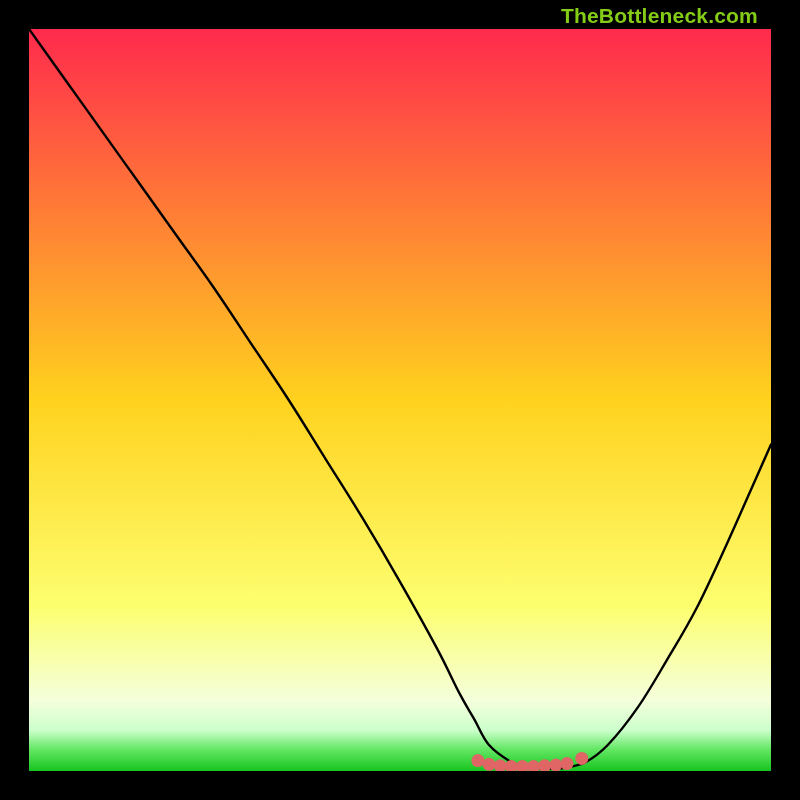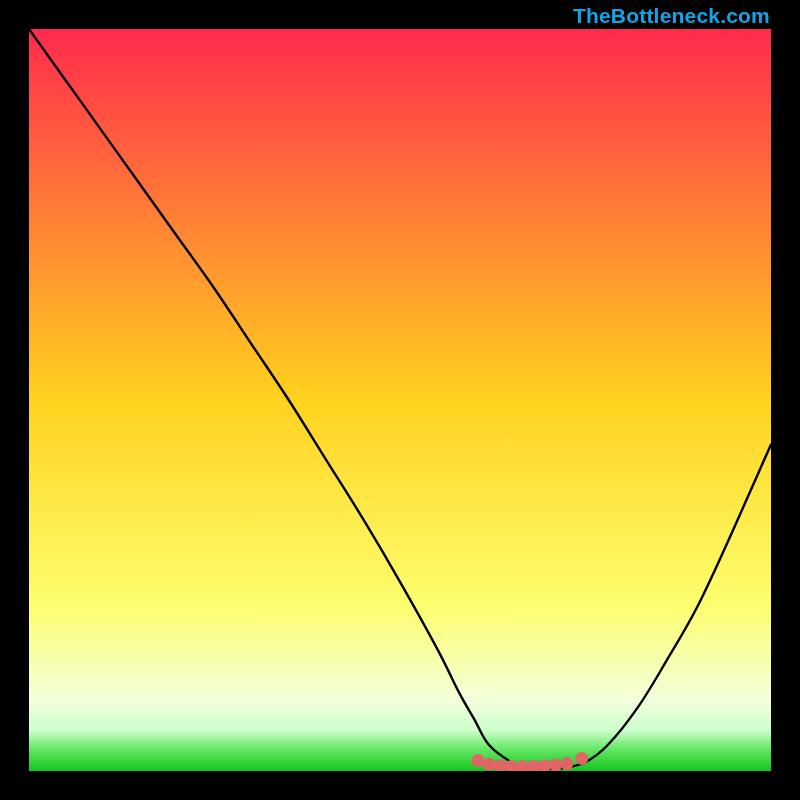--- a/index.html
+++ b/index.html
@@ -28,25 +28,25 @@
   svg.curve {
     position: absolute;
     left: 0;
     top: 0;
     width: 742px;
     height: 742px;
   }
   .watermark {
     position: absolute;
     top: 4px;
-    right: 30px;
+    right: 42px;
     font-family: Arial, Helvetica, sans-serif;
     font-size: 21px;
     font-weight: 600;
-    color: #0ea5e9;
+    color: #84cc16;
     letter-spacing: 0.2px;
   }
 </style>
 </head>
 <body>
 
 <div class="frame">
   <svg class="gradient" viewBox="0 0 742 742" preserveAspectRatio="none">
     <defs>
       <linearGradient id="bg-grad" x1="0" y1="0" x2="0" y2="1">

